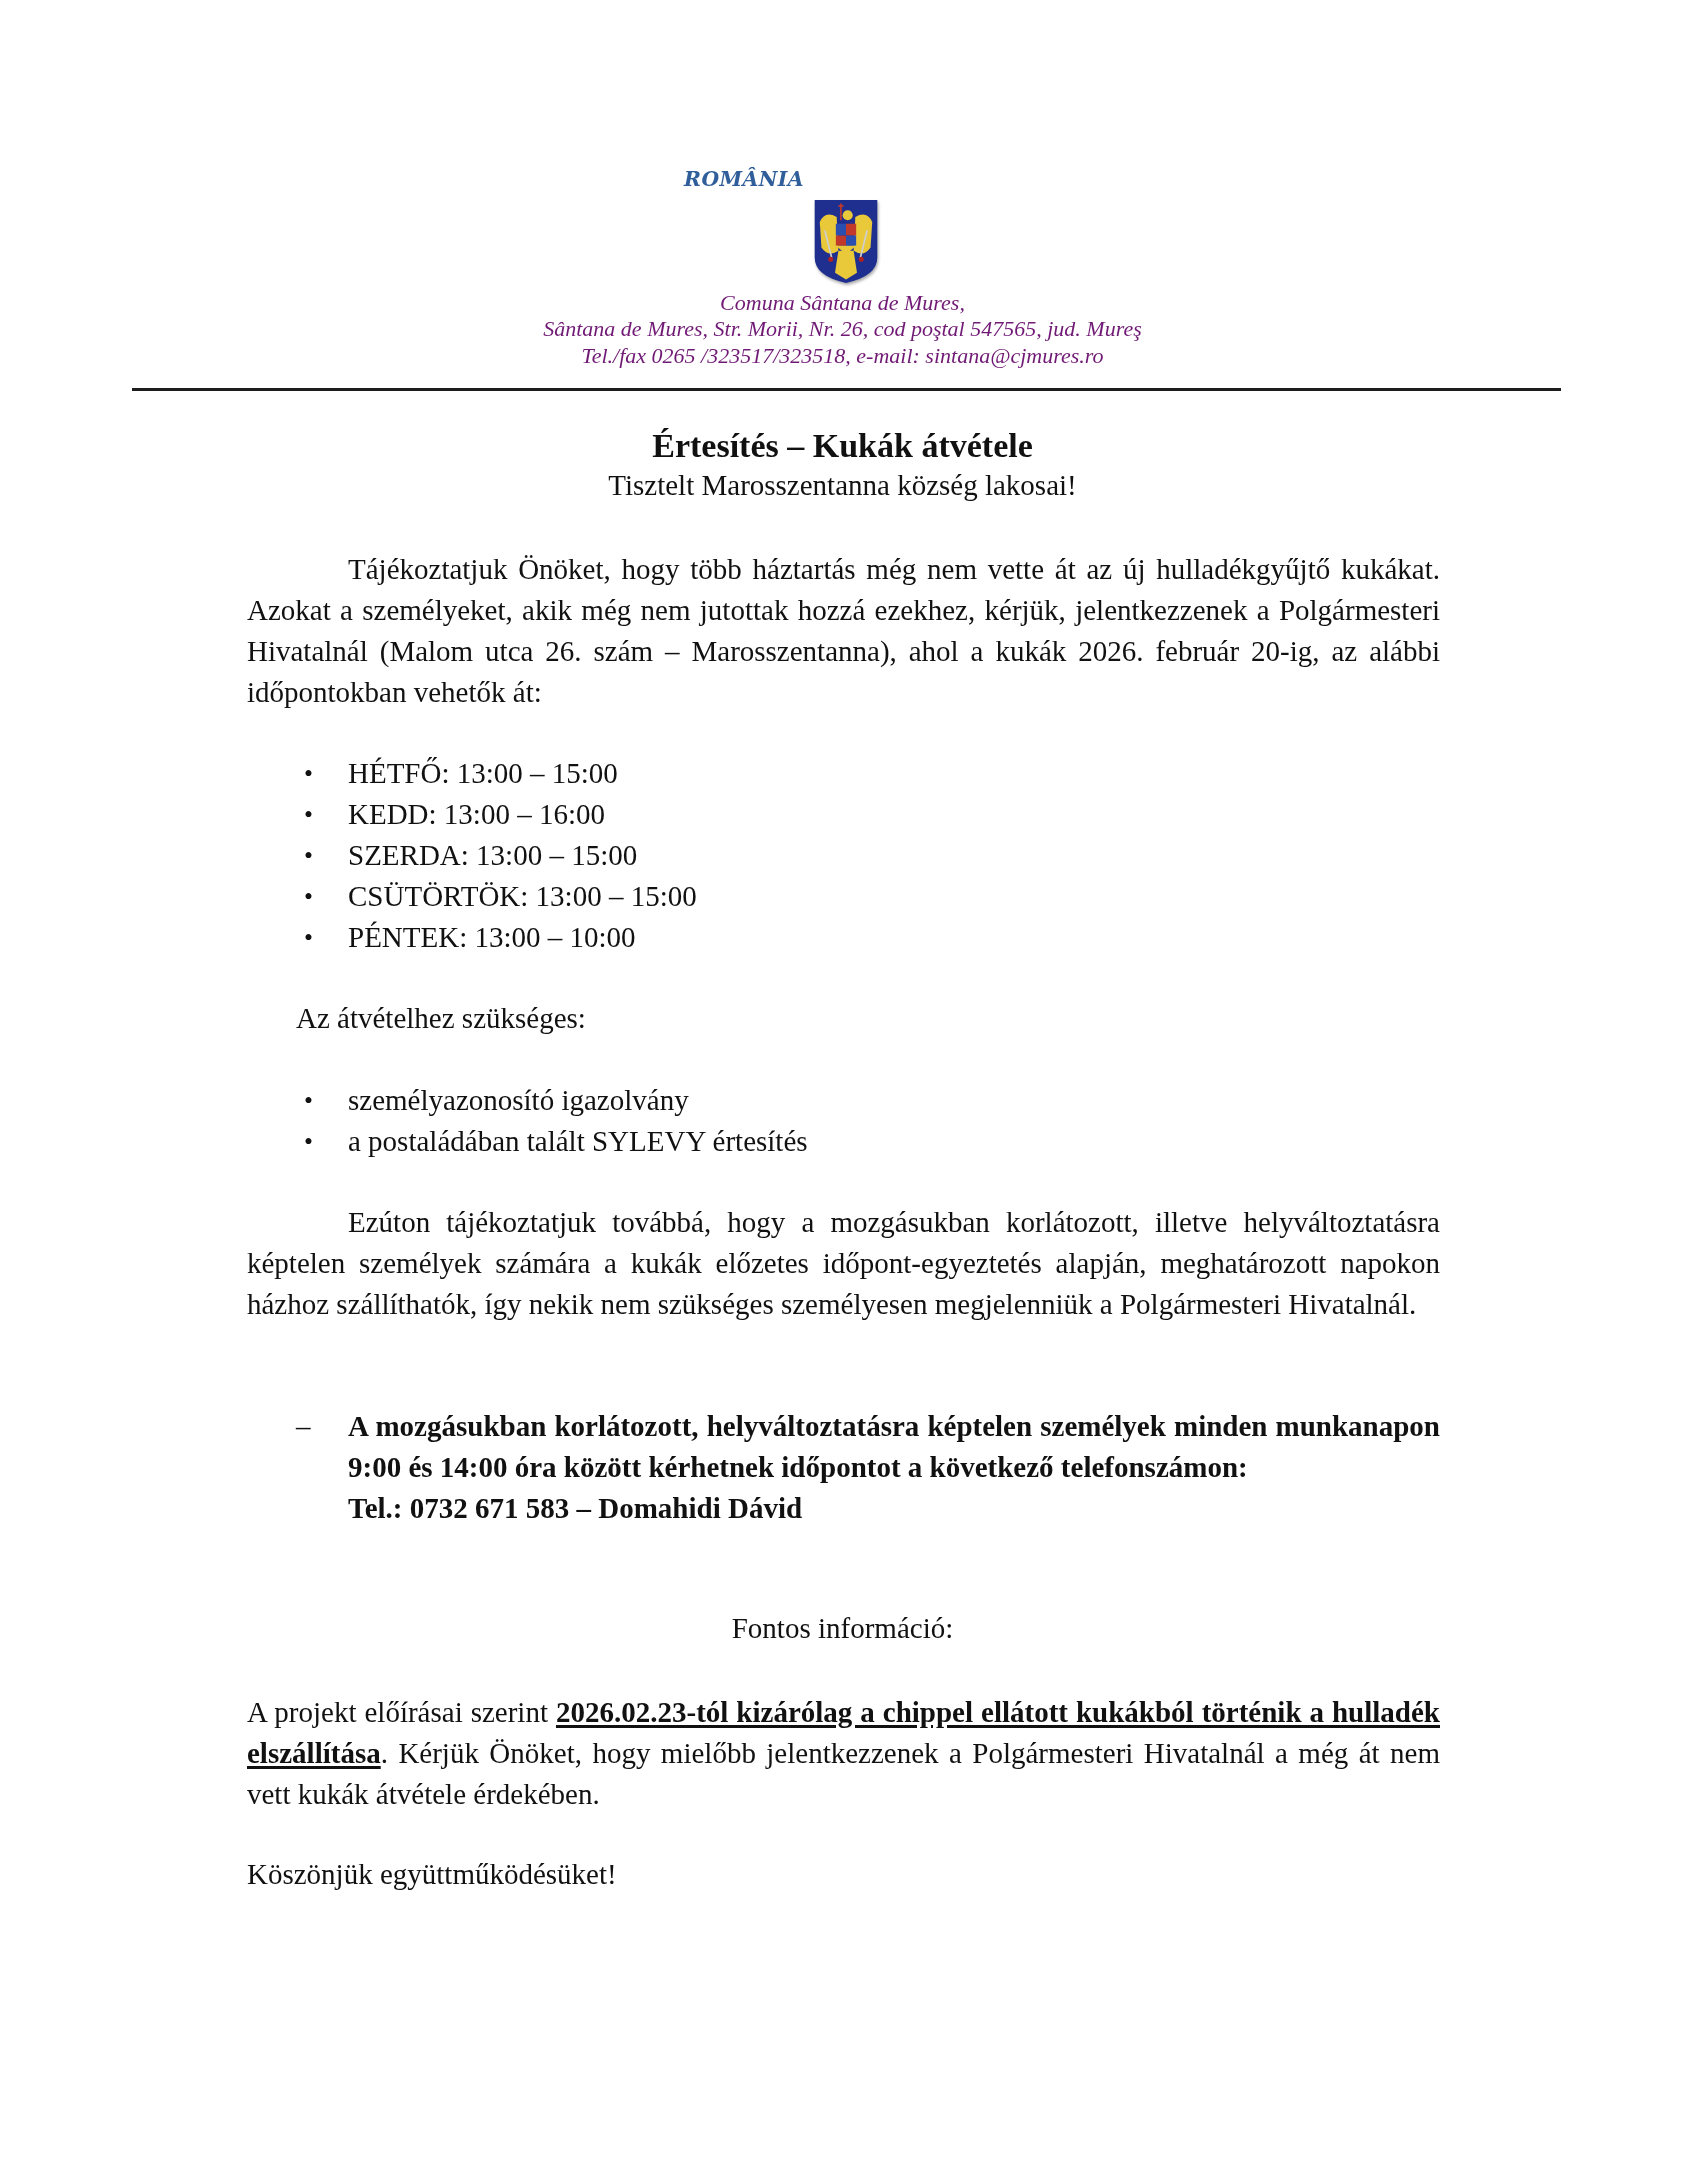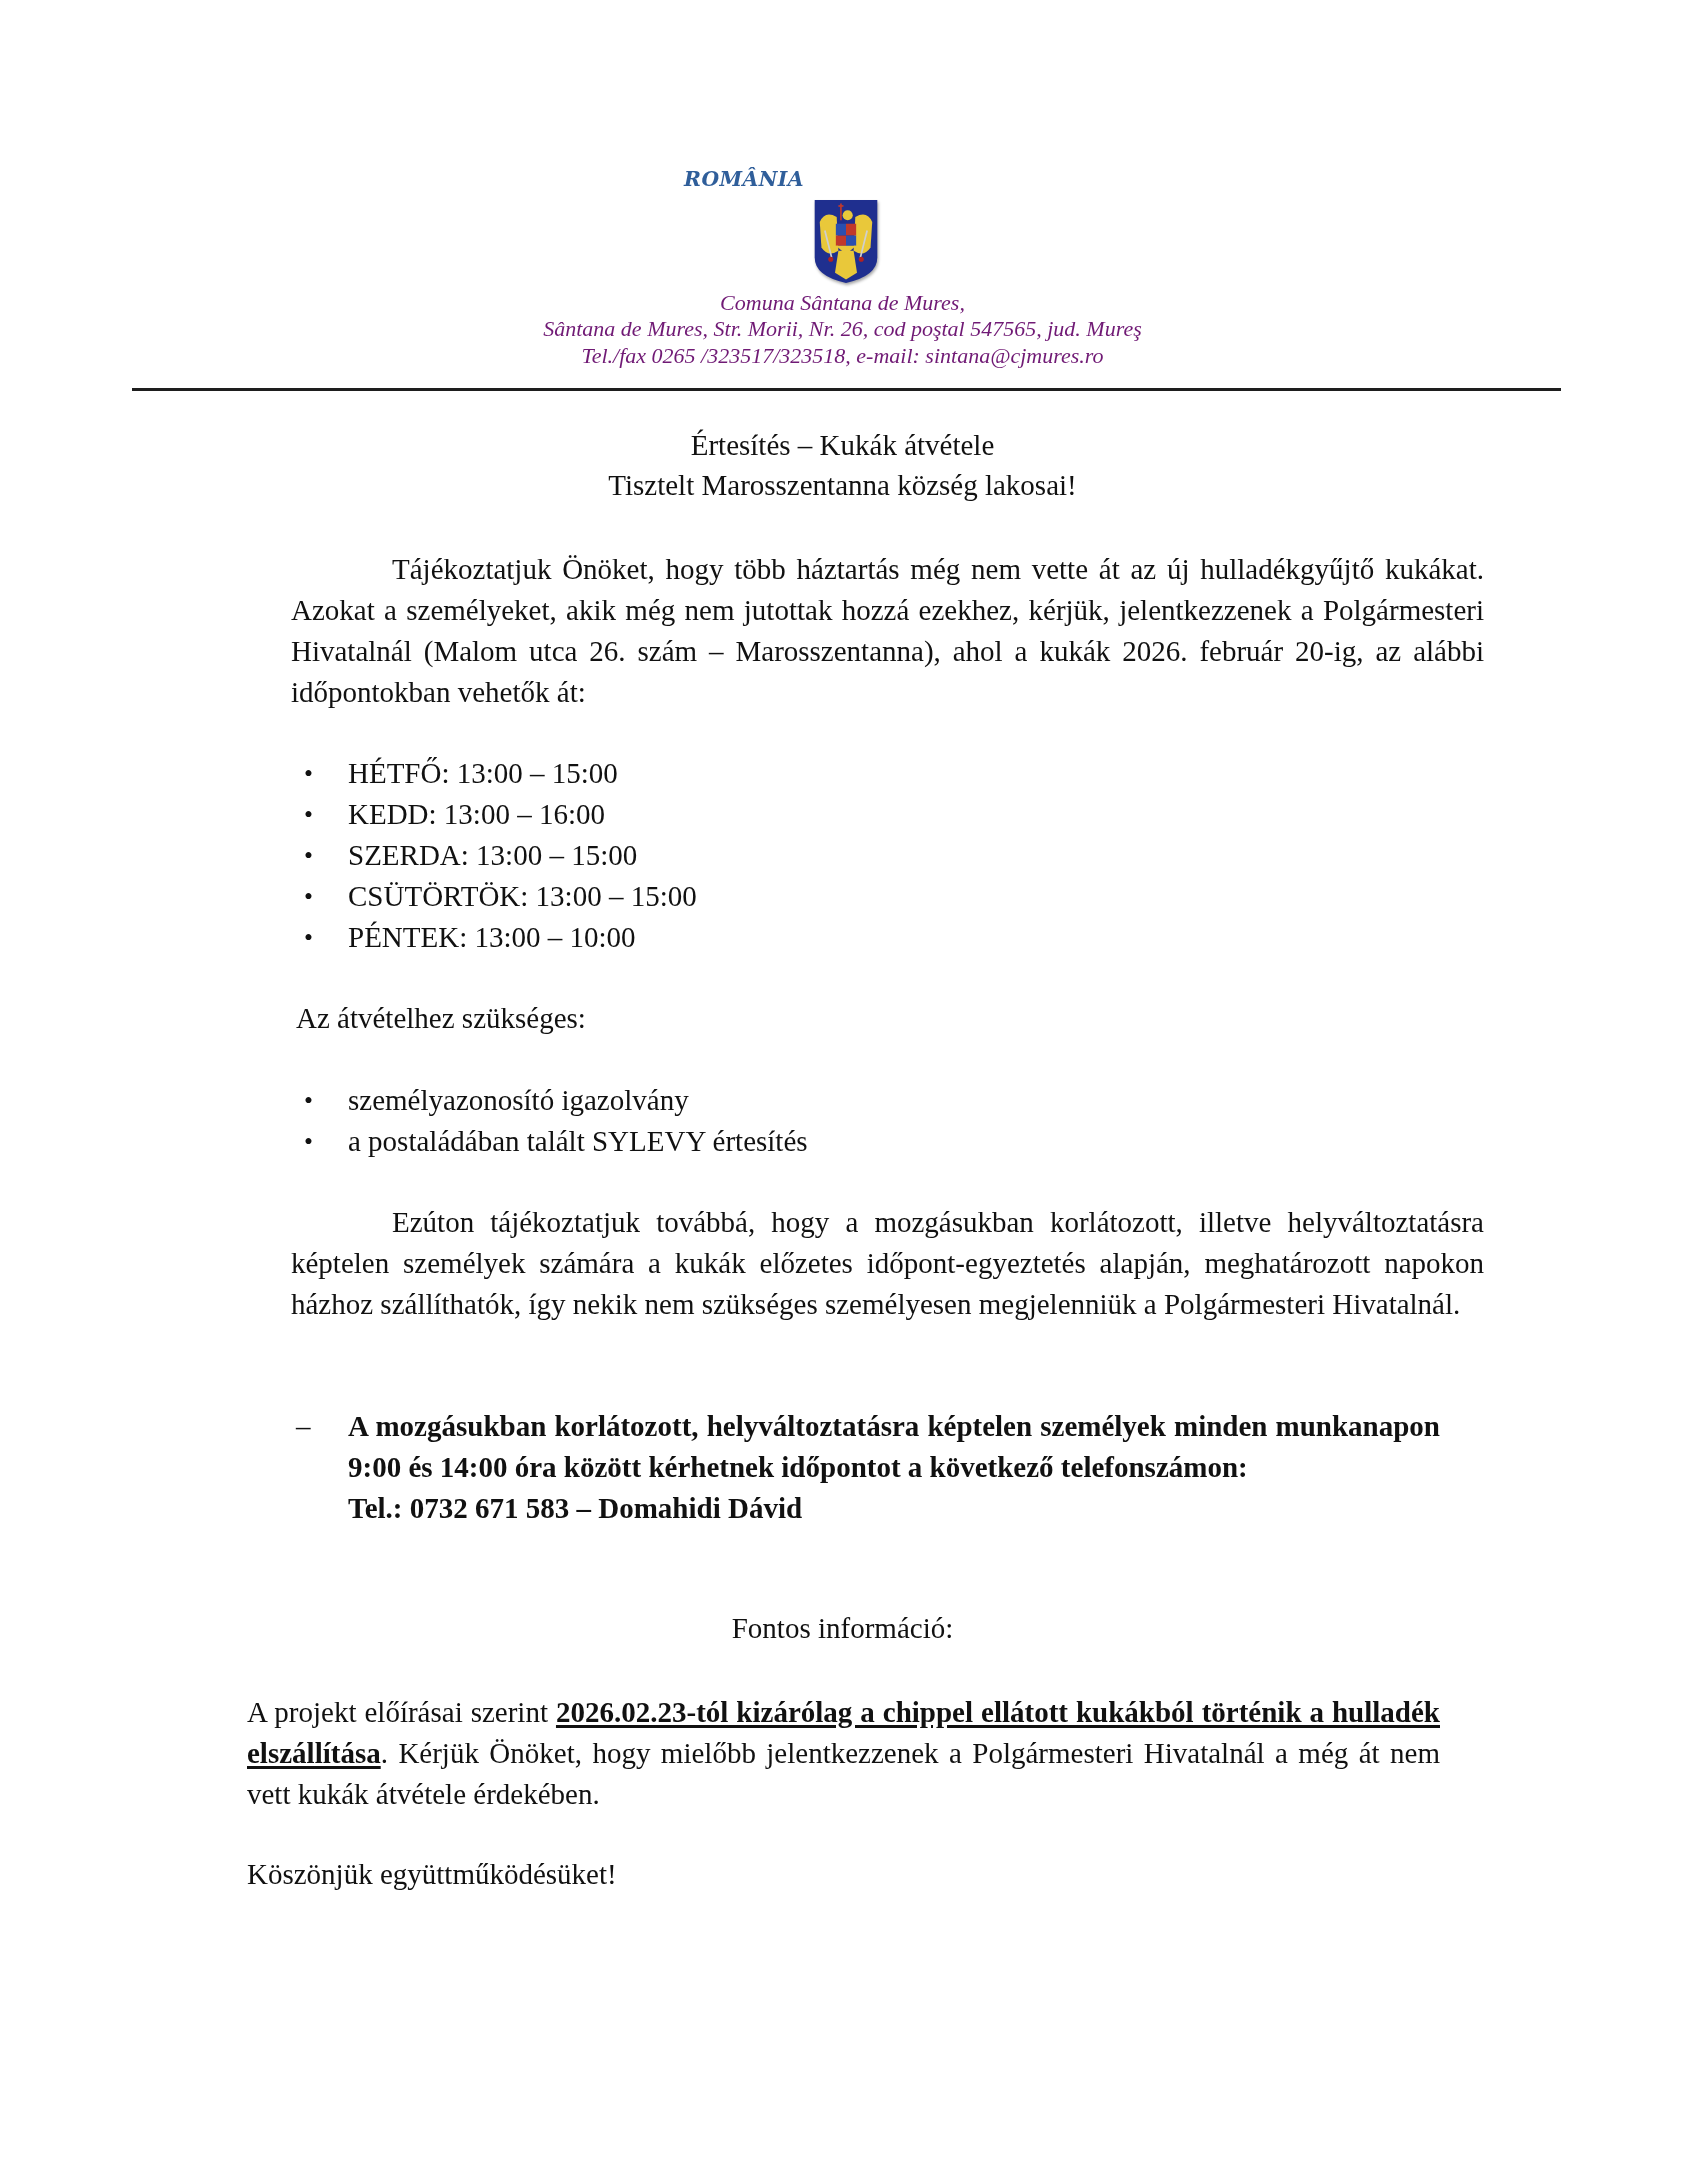--- a/index.html
+++ b/index.html
@@ -39,32 +39,32 @@
     }
     .header-lines div { white-space: nowrap; }
     .rule {
       left: 132px; top: 388px; width: 1429px; height: 2.6px;
       background: #1e1e1e;
     }
 
     
     .title {
       left: 0; width: 1685px; top: 426px;
-      font-weight: normal; font-size: 29px; line-height: 39px;
+      font-weight: bold; font-size: 34px; line-height: 39px;
     }
     .subtitle {
       left: 0; width: 1685px; top: 466px;
       font-size: 29px; line-height: 39px;
     }
     .para {
       left: 247px; width: 1193px;
       font-size: 29px; line-height: 41px;
       text-align: justify;
     }
-    .para.indent { text-indent: 101px; margin-left: 44px; }
+    .para.indent { text-indent: 101px; }
 
     .list {
       left: 247px; width: 1193px;
       font-size: 29px; line-height: 41px;
       margin: 0; padding: 0; list-style: none;
     }
     .list li {
       position: relative;
       padding-left: 101px;
       white-space: nowrap;

